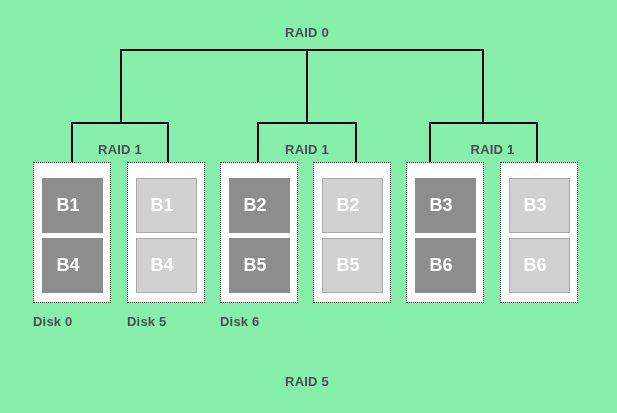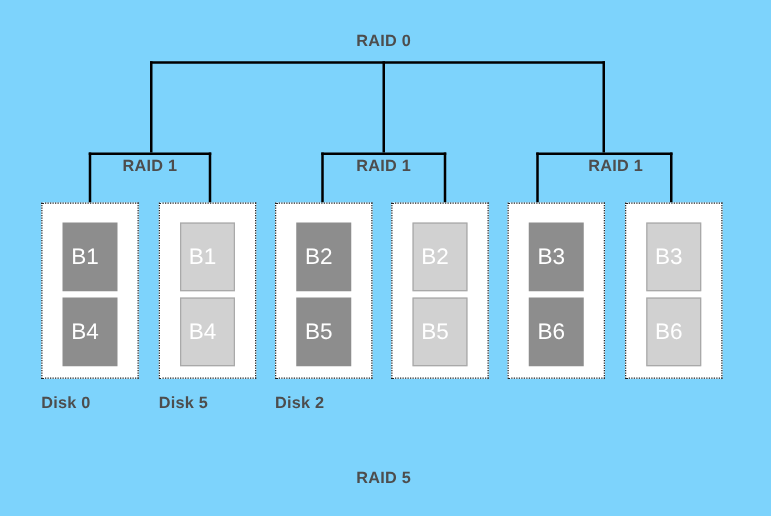--- a/index.html
+++ b/index.html
@@ -4,21 +4,21 @@
 <style>
   html, body {
     margin: 0;
     padding: 0;
     background: #ffffff;
   }
   .canvas {
     position: relative;
     width: 617px;
     height: 413px;
-    background: #7dd3fc;
+    background: #86efac;
     font-family: "Liberation Sans", sans-serif;
     overflow: hidden;
   }
 
   
   .lbl {
     position: absolute;
     font-weight: bold;
     font-size: 13px;
     line-height: 15px;
@@ -49,21 +49,21 @@
     top: 122px; height: 40px;
     box-sizing: border-box;
     border: 2px solid #000;
     border-bottom: none;
   }
   .bracket-0 { left: 71px;  width: 98px;  }
   .bracket-1 { left: 257px; width: 100px; }
   .bracket-2 { left: 429px; width: 109px; }
   .bracket-lbl {
     display: block;
-    padding-top: 2px;
+    padding-top: 19px;
     font-weight: bold;
     font-size: 13px;
     line-height: 14px;
     color: #4d4d4d;
     text-align: center;
     letter-spacing: 0.2px;
   }
   .bracket-2 .bracket-lbl { text-indent: 18px; }
 
   
@@ -85,26 +85,26 @@
     border: 1px dotted #222222;
     background: #ffffff;
     display: flex;
     flex-direction: column;
     align-items: center;
     padding-top: 15px;
     gap: 5px;
   }
   .block {
     box-sizing: border-box;
-    width: 44px; height: 55px;
+    width: 61px; height: 55px;
     display: flex;
     align-items: center;
     justify-content: center;
     padding-right: 8px;
-    font-weight: normal;
+    font-weight: bold;
     font-size: 18px;
     color: #ffffff;
   }
   .block.primary {
     background: #8d8d8d;
   }
   .block.mirror {
     background: #d1d1d1;
     border: 1px solid #a9a9a9;
   }
@@ -152,21 +152,21 @@
       <div class="block mirror">B4</div>
     </div>
     <div class="disk-name">Disk 5</div>
   </div>
 
   <div class="disk disk-2">
     <div class="disk-box">
       <div class="block primary">B2</div>
       <div class="block primary">B5</div>
     </div>
-    <div class="disk-name">Disk 2</div>
+    <div class="disk-name">Disk 6</div>
   </div>
 
   <div class="disk disk-3">
     <div class="disk-box">
       <div class="block mirror">B2</div>
       <div class="block mirror">B5</div>
     </div>
   </div>
 
   <div class="disk disk-4">

